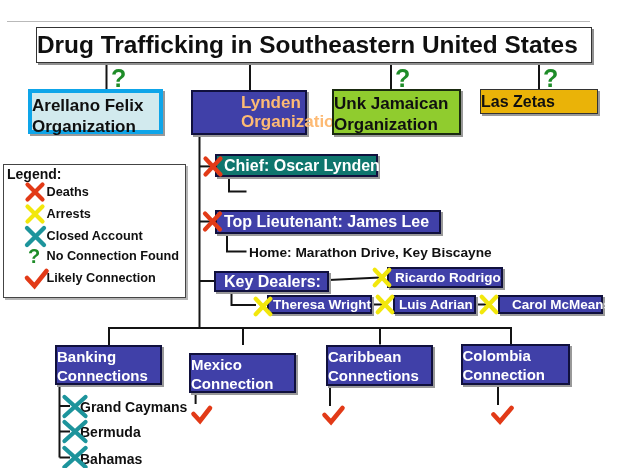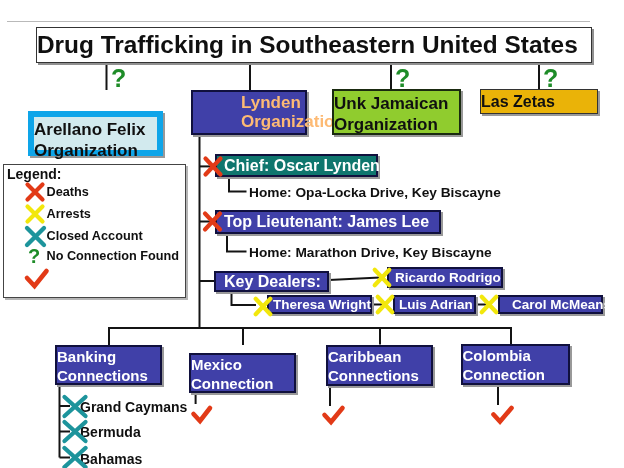--- a/index.html
+++ b/index.html
@@ -52,40 +52,40 @@
 
       <path d="M195.6 385 V 404"></path>
       <path d="M330 386 V 406"></path>
       <path d="M498 386 V 405"></path>
     </g>
   </svg>
 
   <div class="box" style="left:36px;top:27px;width:556px;height:36px;background:#fff;border:1px solid #333;
        box-shadow:2px 2px 0 #909090;font-size:24.4px;line-height:34px;color:#101010;">Drug Trafficking in Southeastern United States</div>
 
-  <div class="box" style="left:28px;top:89px;width:135px;height:45px;background:#d2eaee;border:6px solid #0ea5e9;
-       box-shadow:2px 2px 0 #999;font-size:17px;line-height:21px;color:#101010;padding-top:2px;margin-top:22px;">Arellano Felix<br>Organization</div>
+  <div class="box" style="left:28px;top:89px;width:135px;height:45px;background:#d2eaee;border:4px solid #0ea5e9;
+       box-shadow:2px 2px 0 #999;font-size:17px;line-height:21px;color:#101010;padding-top:2px;">Arellano Felix<br>Organization</div>
   <div class="box" style="left:191px;top:90px;width:116px;height:45px;background:#4040a8;border:2px solid #10103d;
        box-shadow:2px 2px 0 #999;font-size:17px;line-height:19px;color:#fdba74;padding-top:1px;padding-left:48px;">Lynden<br>Organization</div>
   <div class="box" style="left:332px;top:89px;width:129px;height:46px;background:#90cc2e;border:2px solid #1a2a10;
        box-shadow:2px 2px 0 #999;font-size:17px;line-height:21px;color:#101010;padding-top:2px;">Unk Jamaican<br>Organization</div>
   <div class="box" style="left:480px;top:89px;width:118px;height:25px;background:#eab308;border:1px solid #333;
        box-shadow:2px 2px 0 #999;font-size:16px;line-height:23px;color:#101010;">Las Zetas</div>
 
   <div class="box" style="left:3px;top:164px;width:183px;height:134px;background:#fff;border:1px solid #444;
        box-shadow:2px 2px 0 #b5b5b5;"></div>
   <div style="position:absolute;left:7px;top:166px;font-size:14px;color:#101010;white-space:nowrap;">Legend:</div>
   <div style="position:absolute;left:46.5px;top:185px;font-size:12.7px;color:#101010;white-space:nowrap;">Deaths</div>
   <div style="position:absolute;left:46.5px;top:207px;font-size:12.7px;color:#101010;white-space:nowrap;">Arrests</div>
   <div style="position:absolute;left:46.5px;top:229px;font-size:12.7px;color:#101010;white-space:nowrap;">Closed Account</div>
   <div style="position:absolute;left:46.5px;top:249px;font-size:12.7px;color:#101010;white-space:nowrap;">No Connection Found</div>
+  <div style="position:absolute;left:46.5px;top:271px;font-size:12.7px;color:#101010;white-space:nowrap;">Likely Connection</div>
 
   <div class="box" style="left:215px;top:153.5px;width:163px;height:23px;background:#0f766e;border:2px solid #10103d;
        box-shadow:2px 2px 0 #999;font-size:16px;line-height:19px;color:#fff;text-align:left;padding-left:7px;">Chief: Oscar Lynden</div>
-  <div style="position:absolute;left:249px;top:184.5px;font-size:13.7px;color:#101010;white-space:nowrap;">Home: Opa-Locka Drive, Key Biscayne</div>
 
   <div class="box" style="left:215px;top:209.5px;width:226px;height:24px;background:#4040a8;border:2px solid #10103d;
        box-shadow:2px 2px 0 #999;font-size:16px;line-height:20px;color:#fff;text-align:left;padding-left:7px;">Top Lieutenant: James Lee</div>
   <div style="position:absolute;left:249px;top:244.5px;font-size:13.7px;color:#101010;white-space:nowrap;">Home: Marathon Drive, Key Biscayne</div>
 
   <div class="box" style="left:214px;top:270.5px;width:115px;height:21px;background:#4040a8;border:2px solid #10103d;
        box-shadow:2px 2px 0 #999;font-size:16px;line-height:17px;color:#fff;text-align:left;padding-left:8px;">Key Dealers:</div>
   <div class="box" style="left:387px;top:266.5px;width:116px;height:21px;background:#4040a8;border:2px solid #10103d;
        box-shadow:2px 2px 0 #999;font-size:13.5px;line-height:17px;color:#fff;text-align:left;padding-left:6px;">Ricardo Rodrigo</div>
   <div class="box" style="left:267px;top:295px;width:105px;height:19px;background:#4040a8;border:2px solid #10103d;

